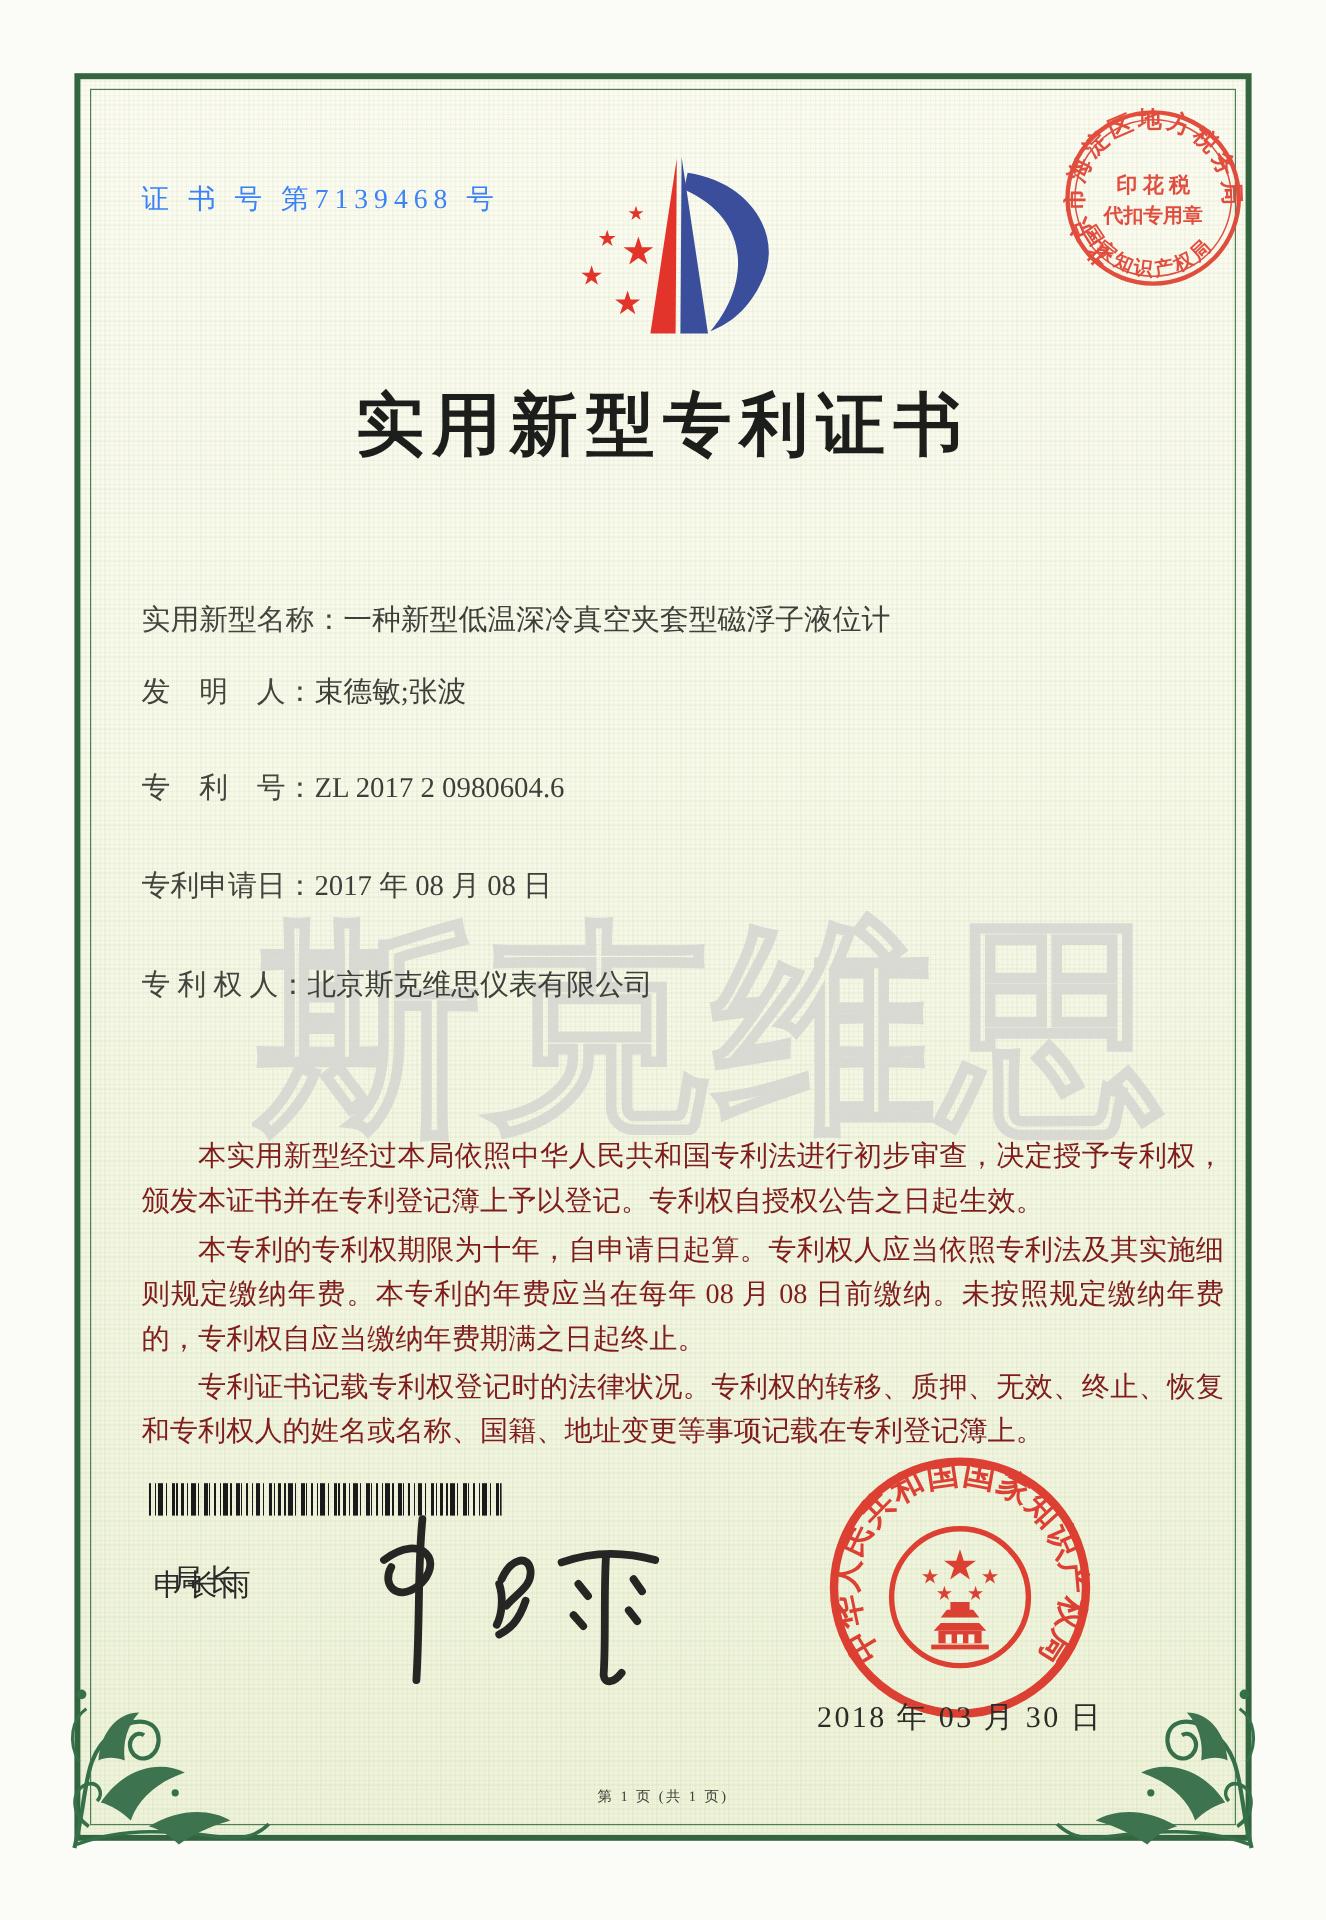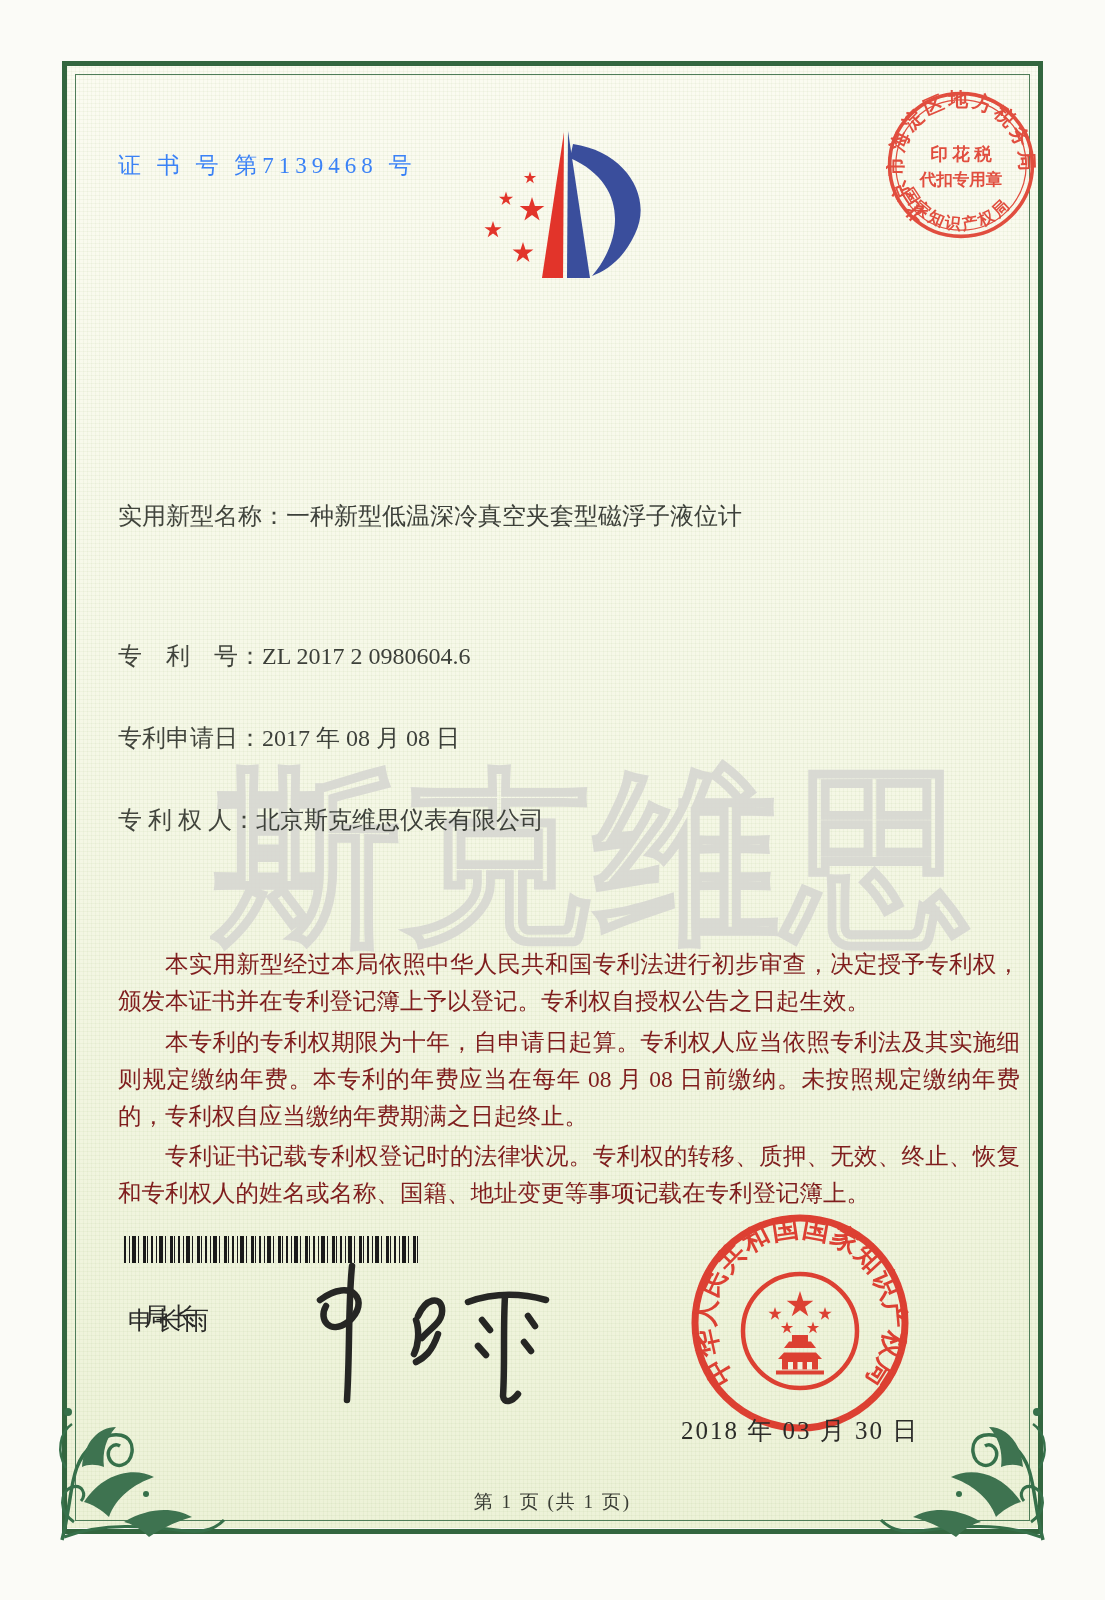--- a/index.html
+++ b/index.html
@@ -85,21 +85,21 @@
   .officer-name{top:1304px;text-align:right;}
   .signature{position:absolute;left:300px;top:1258px;z-index:3;opacity:.93;}
   .seal{position:absolute;left:688px;top:1211px;z-index:6;opacity:.95;}
   .seal text{font-family:"Liberation Serif",serif;font-weight:bold;fill:#dc372a;}
   .seal-date{
     position:absolute;left:660px;top:1414px;width:280px;z-index:6;
     text-align:center;font-size:25px;color:#2b2b28;letter-spacing:2px;
   }
   .footer{
     position:absolute;left:0;top:1489px;width:100%;z-index:3;
-    text-align:center;font-size:19px;color:#3a3d35;letter-spacing:2px;
+    text-align:center;font-size:12px;color:#3a3d35;letter-spacing:2px;
   }
 </style>
 </head>
 <body>
 
 <div class="page">
 
   <svg width="0" height="0" style="position:absolute" aria-hidden="true">
     <defs>
       <path id="star-def" d="M0,-1 L0.2245,-0.309 L0.951,-0.309 L0.363,0.118 L0.588,0.809 L0,0.382 L-0.588,0.809 L-0.363,0.118 L-0.951,-0.309 L-0.2245,-0.309 Z"></path>
@@ -156,23 +156,27 @@
     <text font-size="19" letter-spacing="3">
       <textPath href="#tax-top-arc">北京市海淀区地方税务局</textPath>
     </text>
     <text font-size="15.5" letter-spacing="2.5">
       <textPath href="#tax-bottom-arc">国家知识产权局</textPath>
     </text>
     <text x="72.5" y="68" font-size="17" text-anchor="middle">印 花 税</text>
     <text x="72.5" y="92" font-size="16" text-anchor="middle">代扣专用章</text>
   </svg>
 
+  <h1 class="title">实用新型专利证书</h1>
 
   <div class="field" style="top:500px">
     <span class="flabel">实用新型名称：</span><span class="fvalue">一种新型低温深冷真空夹套型磁浮子液位计</span>
+  </div>
+  <div class="field" style="top:560px">
+    <span class="flabel">发　明　人：</span><span class="fvalue">束德敏;张波</span>
   </div>
   <div class="field" style="top:640px">
     <span class="flabel">专　利　号：</span><span class="fvalue">ZL 2017 2 0980604.6</span>
   </div>
   <div class="field" style="top:722px">
     <span class="flabel">专利申请日：</span><span class="fvalue">2017 年 08 月 08 日</span>
   </div>
   <div class="field" style="top:804px">
     <span class="flabel">专 利 权 人：</span><span class="fvalue">北京斯克维思仪表有限公司</span>
   </div>

